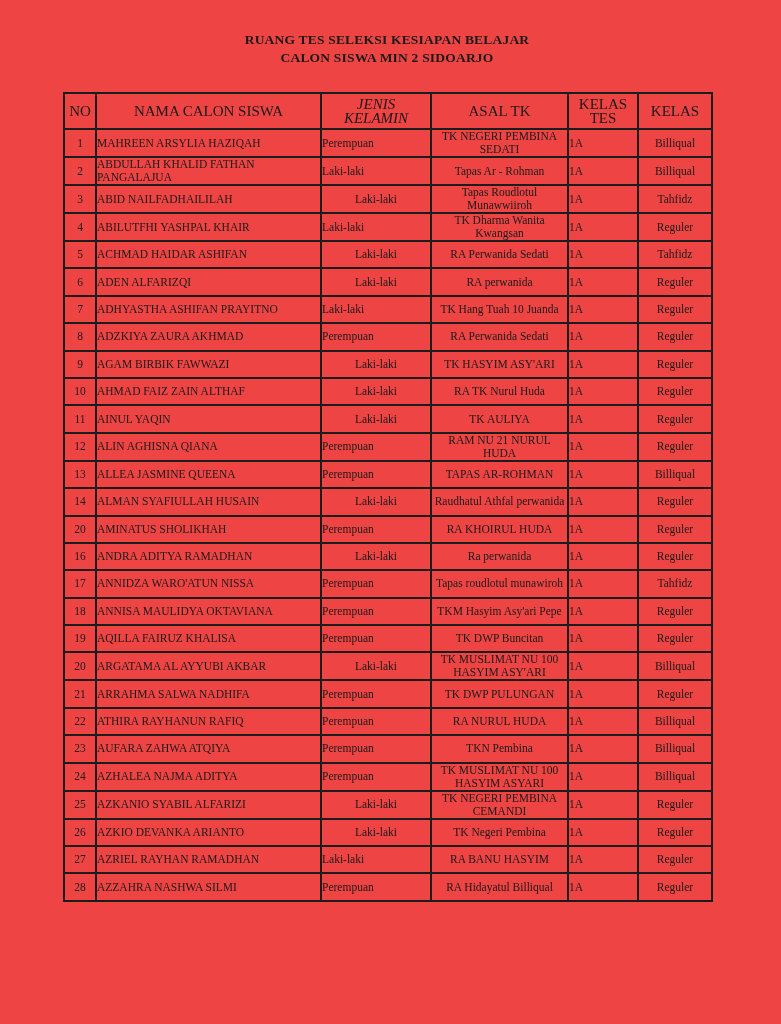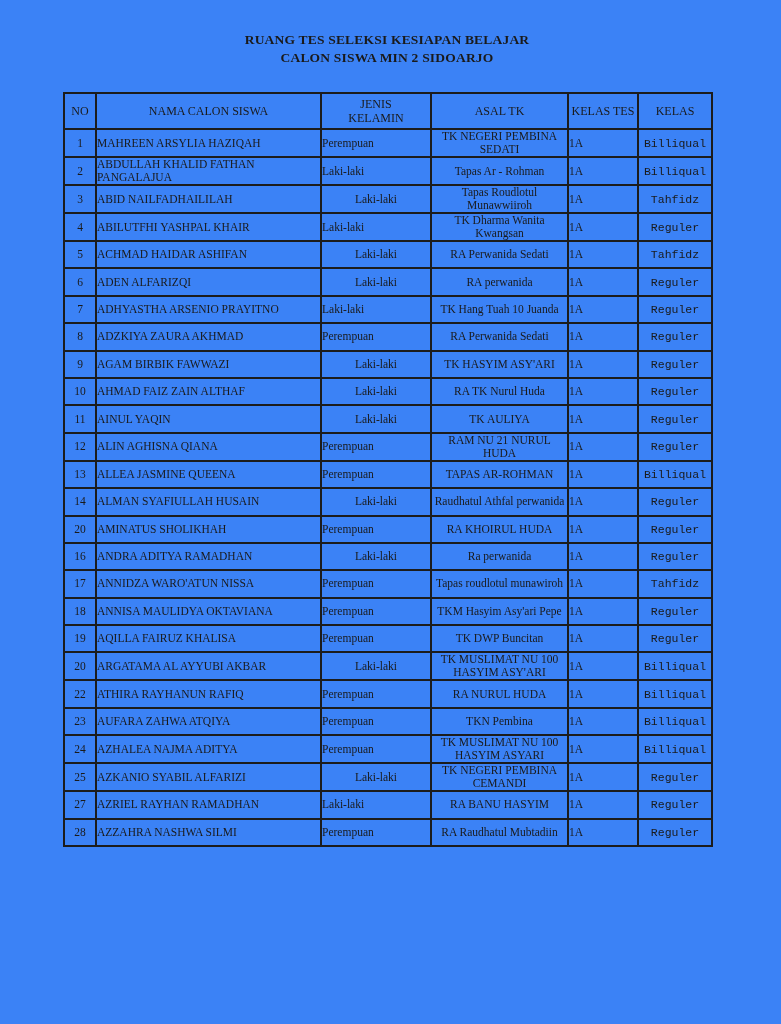--- a/index.html
+++ b/index.html
@@ -6,21 +6,21 @@
     margin: 0;
     padding: 0;
     background: #e8e8e8;
     font-family: "Liberation Serif", "DejaVu Serif", serif;
   }
   .page {
     position: relative;
     width: 781px;
     height: 1024px;
     margin: 0 auto;
-    background: #3b82f6;
+    background: #ef4444;
     overflow: hidden;
     color: #1a1a1a;
   }
   .doc-title {
     position: absolute;
     top: 31px;
     left: 63px;
     width: 648px;
     text-align: center;
   }
@@ -43,42 +43,42 @@
   table.students td {
     border: 2px solid #1c1c1c;
     padding: 0;
     vertical-align: middle;
     color: #1a1a1a;
     overflow: hidden;
   }
   table.students thead th {
     height: 34px;
     font-weight: normal;
-    font-size: 12px;
+    font-size: 15px;
     text-align: center;
     line-height: 14px;
   }
-  th.h-gender { white-space: pre-line; }
+  th.h-gender { white-space: pre-line; font-style: italic; }
   col.w-no     { width: 32px; }
   col.w-name   { width: 225px; }
   col.w-gender { width: 110px; }
   col.w-origin { width: 137px; }
   col.w-test   { width: 70px; }
   col.w-class  { width: 74px; }
   table.students tbody td {
     height: 25.4px;
     font-size: 11.5px;
     line-height: 13px;
   }
   td.c-no     { text-align: center; }
   td.c-name   { text-align: left; padding-left: 4px; padding-right: 2px; }
   td.c-gender { text-align: left; padding-left: 3px; padding-right: 3px; }
   td.c-origin { text-align: center; padding-left: 3px; padding-right: 2px; margin-left: 24px; }
   td.c-test   { }
-  td.c-class  { text-align: center; font-family: Liberation Mono, monospace; }
+  td.c-class  { text-align: center; }
 </style>
 </head>
 <body>
 
 <div class="page">
 
   <div class="doc-title">
     <div class="t-line">RUANG TES SELEKSI KESIAPAN BELAJAR</div>
     <div class="t-line">CALON SISWA MIN 2 SIDOARJO</div>
   </div>
@@ -153,21 +153,21 @@
       <td class="c-no">6</td>
       <td class="c-name">ADEN ALFARIZQI</td>
       <td class="c-gender" style="text-align: center;">Laki-laki</td>
       <td class="c-origin">RA perwanida</td>
       <td class="c-test">1A</td>
       <td class="c-class">Reguler</td>
     </tr>
 
     <tr>
       <td class="c-no">7</td>
-      <td class="c-name">ADHYASTHA ARSENIO PRAYITNO</td>
+      <td class="c-name">ADHYASTHA ASHIFAN PRAYITNO</td>
       <td class="c-gender" style="text-align: left;">Laki-laki</td>
       <td class="c-origin">TK Hang Tuah 10 Juanda</td>
       <td class="c-test">1A</td>
       <td class="c-class">Reguler</td>
     </tr>
 
     <tr>
       <td class="c-no">8</td>
       <td class="c-name">ADZKIYA ZAURA AKHMAD</td>
       <td class="c-gender" style="text-align: left;">Perempuan</td>
@@ -277,20 +277,28 @@
 
     <tr>
       <td class="c-no">20</td>
       <td class="c-name">ARGATAMA AL AYYUBI AKBAR</td>
       <td class="c-gender" style="text-align: center;">Laki-laki</td>
       <td class="c-origin">TK MUSLIMAT NU 100 HASYIM ASY'ARI</td>
       <td class="c-test">1A</td>
       <td class="c-class">Billiqual</td>
     </tr>
 
+    <tr>
+      <td class="c-no">21</td>
+      <td class="c-name">ARRAHMA SALWA NADHIFA</td>
+      <td class="c-gender" style="text-align: left;">Perempuan</td>
+      <td class="c-origin">TK DWP PULUNGAN</td>
+      <td class="c-test">1A</td>
+      <td class="c-class">Reguler</td>
+    </tr>
 
     <tr>
       <td class="c-no">22</td>
       <td class="c-name">ATHIRA RAYHANUN RAFIQ</td>
       <td class="c-gender" style="text-align: left;">Perempuan</td>
       <td class="c-origin">RA NURUL HUDA</td>
       <td class="c-test">1A</td>
       <td class="c-class">Billiqual</td>
     </tr>
 
@@ -314,34 +322,42 @@
 
     <tr>
       <td class="c-no">25</td>
       <td class="c-name">AZKANIO SYABIL ALFARIZI</td>
       <td class="c-gender" style="text-align: center;">Laki-laki</td>
       <td class="c-origin">TK NEGERI PEMBINA CEMANDI</td>
       <td class="c-test">1A</td>
       <td class="c-class">Reguler</td>
     </tr>
 
+    <tr>
+      <td class="c-no">26</td>
+      <td class="c-name">AZKIO DEVANKA ARIANTO</td>
+      <td class="c-gender" style="text-align: center;">Laki-laki</td>
+      <td class="c-origin">TK Negeri Pembina</td>
+      <td class="c-test">1A</td>
+      <td class="c-class">Reguler</td>
+    </tr>
 
     <tr>
       <td class="c-no">27</td>
       <td class="c-name">AZRIEL RAYHAN RAMADHAN</td>
       <td class="c-gender" style="text-align: left;">Laki-laki</td>
       <td class="c-origin">RA BANU HASYIM</td>
       <td class="c-test">1A</td>
       <td class="c-class">Reguler</td>
     </tr>
 
     <tr>
       <td class="c-no">28</td>
       <td class="c-name">AZZAHRA NASHWA SILMI</td>
       <td class="c-gender" style="text-align: left;">Perempuan</td>
-      <td class="c-origin">RA Raudhatul Mubtadiin</td>
+      <td class="c-origin">RA Hidayatul Billiqual</td>
       <td class="c-test">1A</td>
       <td class="c-class">Reguler</td>
     </tr>
   </tbody>
   </table>
 
 </div>
 
 </body></html>

